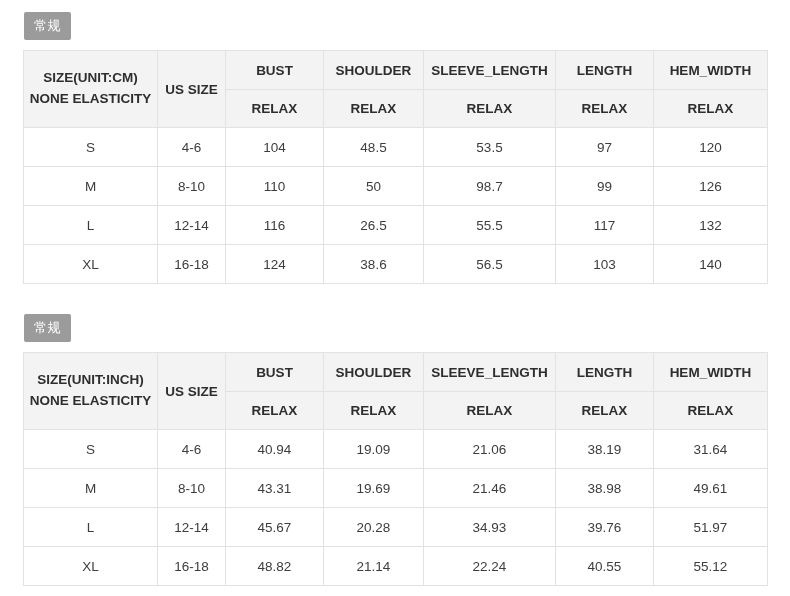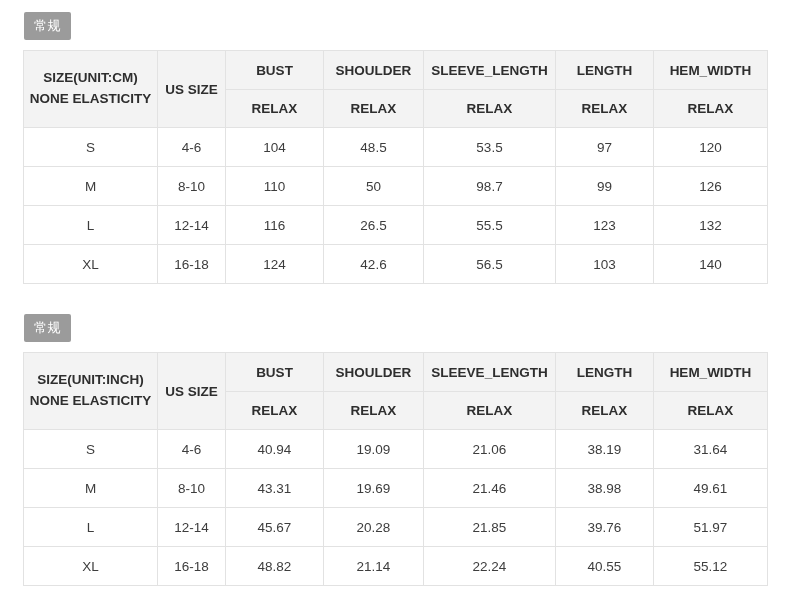--- a/index.html
+++ b/index.html
@@ -145,28 +145,28 @@
           <td>98.7</td>
           <td>99</td>
           <td>126</td>
         </tr>
         <tr>
           <td>L</td>
           <td>12-14</td>
           <td>116</td>
           <td>26.5</td>
           <td>55.5</td>
-          <td>123</td>
+          <td>117</td>
           <td>132</td>
         </tr>
         <tr>
           <td>XL</td>
           <td>16-18</td>
           <td>124</td>
-          <td>42.6</td>
+          <td>38.6</td>
           <td>56.5</td>
           <td>103</td>
           <td>140</td>
         </tr>
       </tbody>
     </table>
   </div>
 
   <div class="gap-block"></div>
 
@@ -223,21 +223,21 @@
           <td>19.69</td>
           <td>21.46</td>
           <td>38.98</td>
           <td>49.61</td>
         </tr>
         <tr>
           <td>L</td>
           <td>12-14</td>
           <td>45.67</td>
           <td>20.28</td>
-          <td>21.85</td>
+          <td>34.93</td>
           <td>39.76</td>
           <td>51.97</td>
         </tr>
         <tr>
           <td>XL</td>
           <td>16-18</td>
           <td>48.82</td>
           <td>21.14</td>
           <td>22.24</td>
           <td>40.55</td>

